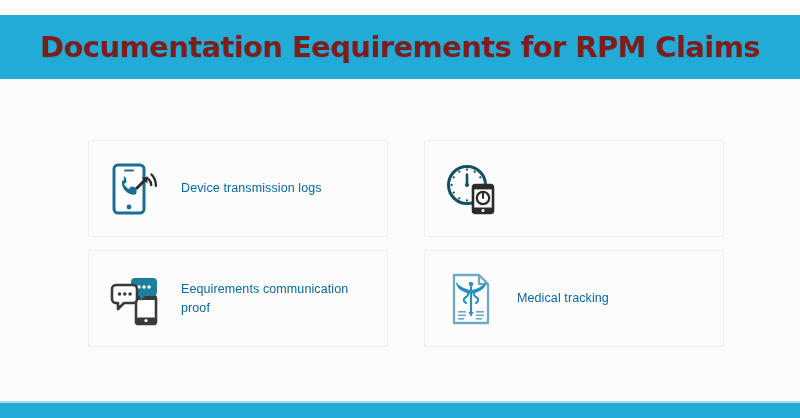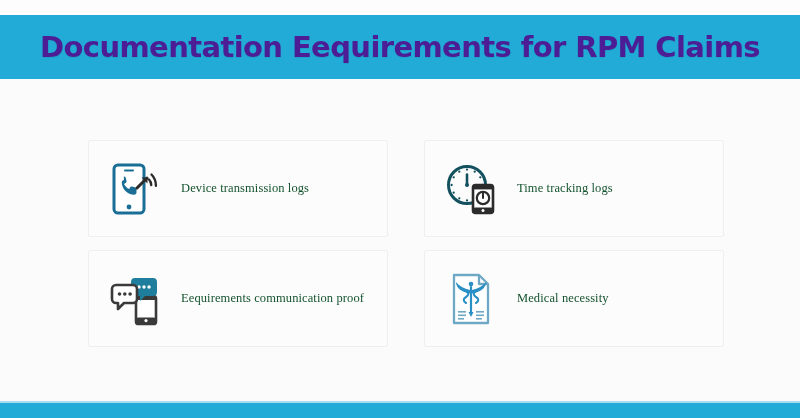--- a/index.html
+++ b/index.html
@@ -27,21 +27,21 @@
     top: 15px;
     width: 800px;
     height: 64px;
     background: #22ABD6;
     display: flex;
     align-items: center;
     justify-content: center;
     box-shadow: 0 1px 2px rgba(0,0,0,0.06);
   }
   .header-title {
-    color: #4c1d95;
+    color: #7f1d1d;
     font-family: "DejaVu Sans", sans-serif;
     font-size: 29px;
     font-weight: bold;
     letter-spacing: -0.6px;
     white-space: nowrap;
     text-shadow: 0 1px 1px rgba(0,0,0,0.07);
   }
 
   
   .body-area {
@@ -76,24 +76,24 @@
     flex: 0 0 auto;
     width: 56px;
     height: 60px;
     display: flex;
     align-items: center;
     justify-content: center;
   }
   .card-icon svg { display: block; }
   .card-label {
     margin-left: 18px;
-    font-family: Liberation Serif, serif;
+    font-family: Liberation Sans, sans-serif;
     font-size: 12.5px;
     line-height: 1.5;
-    color: #14532d;
+    color: #0369a1;
     letter-spacing: 0.1px;
   }
 
   
   .bottom-bar {
     position: absolute;
     left: 0;
     top: 403px;
     width: 800px;
     height: 15px;
@@ -157,21 +157,20 @@
             <path d="M22 22V11.5" stroke="#14515F" stroke-width="2.6" stroke-linecap="round"></path>
             <circle cx="22" cy="22" r="2" fill="#14515F"></circle>
             <rect x="28" y="22" width="20" height="28" rx="2.5" ry="2.5" fill="#ffffff" stroke="#2B2B2B" stroke-width="2.6"></rect>
             <rect x="28" y="22" width="20" height="4.4" fill="#2B2B2B"></rect>
             <rect x="28" y="44.6" width="20" height="5.4" rx="2" fill="#2B2B2B"></rect>
             <circle cx="38" cy="35" r="6.2" fill="none" stroke="#2B2B2B" stroke-width="2.2"></circle>
             <path d="M38 35V30.5" stroke="#2B2B2B" stroke-width="2" stroke-linecap="round"></path>
             <circle cx="38" cy="47.4" r="1.5" fill="#ffffff"></circle>
           </svg>
         </div>
-        <div class="card-label">Time tracking logs</div>
       </div>
 
       <div class="card">
         <div class="card-icon">
           <svg width="54" height="54" viewBox="0 0 54 54">
             <rect x="28" y="24" width="20" height="28" rx="2.6" ry="2.6" fill="#ffffff" stroke="#3A3A3A" stroke-width="2.6"></rect>
             <rect x="28" y="24" width="20" height="4" fill="#3A3A3A"></rect>
             <rect x="28" y="45.5" width="20" height="6.5" rx="2.4" fill="#3A3A3A"></rect>
             <circle cx="38" cy="48.6" r="1.6" fill="#ffffff"></circle>
             <path d="M27 6h18a4 4 0 0 1 4 4v10a4 4 0 0 1-4 4h-8l-5 5v-5h-5a4 4 0 0 1-4-4V10a4 4 0 0 1 4-4z" fill="#1F7E9E"></path>
@@ -208,21 +207,21 @@
             <g fill="#6FA8C4">
               <rect x="11" y="40" width="8" height="1.6"></rect>
               <rect x="11" y="43.5" width="8" height="1.6"></rect>
               <rect x="11" y="47" width="6" height="1.6"></rect>
               <rect x="29" y="40" width="8" height="1.6"></rect>
               <rect x="29" y="43.5" width="8" height="1.6"></rect>
               <rect x="29" y="47" width="6" height="1.6"></rect>
             </g>
           </svg>
         </div>
-        <div class="card-label">Medical necessity</div>
+        <div class="card-label">Medical tracking</div>
       </div>
 
     </div>
   </div>
 
   <div class="bottom-bar-edge"></div>
   <div class="bottom-bar"></div>
 
 </div>
 

